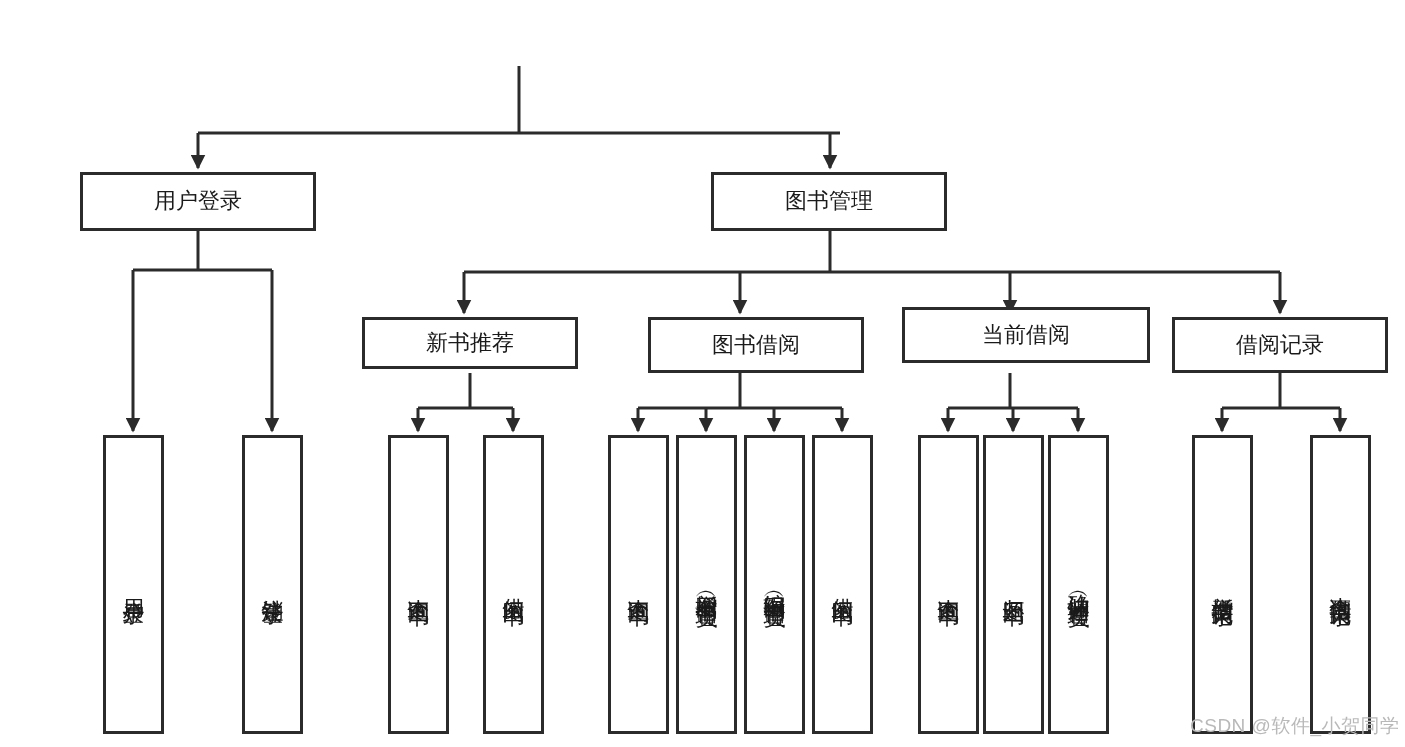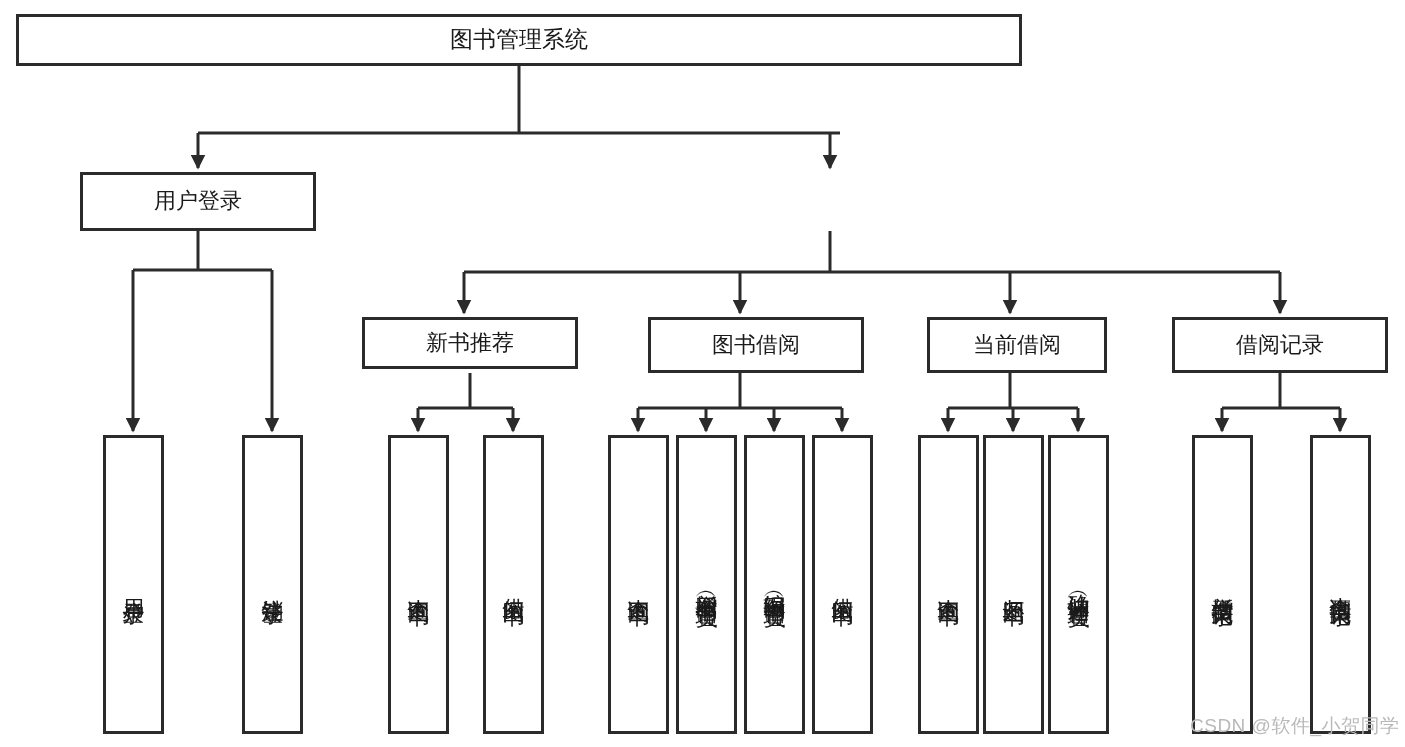--- a/index.html
+++ b/index.html
@@ -116,35 +116,35 @@
       <path d="M 1013 408 L 1013 431" marker-end="url(#arrow)"></path>
       <path d="M 1078 408 L 1078 431" marker-end="url(#arrow)"></path>
 
       <path d="M 1280 373 L 1280 408"></path>
       <path d="M 1222 408 L 1340 408"></path>
       <path d="M 1222 408 L 1222 431" marker-end="url(#arrow)"></path>
       <path d="M 1340 408 L 1340 431" marker-end="url(#arrow)"></path>
     </g>
   </svg>
 
-  <div class="node node-root" style="left:16px; top:14px; width:1006px; height:52px;">
-    <span class="label">图书管理系统</span>
-  </div>
 
   <div class="node node-l2" style="left:80px; top:172px; width:236px; height:59px;">
     <span class="label">用户登录</span>
+  </div>
+  <div class="node node-l2" style="left:711px; top:172px; width:236px; height:59px;">
+    <span class="label">图书管理</span>
   </div>
 
   <div class="node node-l3" style="left:362px; top:317px; width:216px; height:52px;">
     <span class="label">新书推荐</span>
   </div>
   <div class="node node-l3" style="left:648px; top:317px; width:216px; height:56px;">
     <span class="label">图书借阅</span>
   </div>
-  <div class="node node-l3" style="left:902px; top:317px; width:180px; height:56px;margin-left:25px;">
+  <div class="node node-l3" style="left:902px; top:307px; width:248px; height:56px;">
     <span class="label">当前借阅</span>
   </div>
   <div class="node node-l3" style="left:1172px; top:317px; width:216px; height:56px;align-items:center;">
     <span class="label">借阅记录</span>
   </div>
 
   <div class="node node-leaf" style="left:103px; top:435px; width:61px; height:299px;">
     <span class="label">用户登录</span>
   </div>
   <div class="node node-leaf" style="left:242px; top:435px; width:61px; height:299px;">

